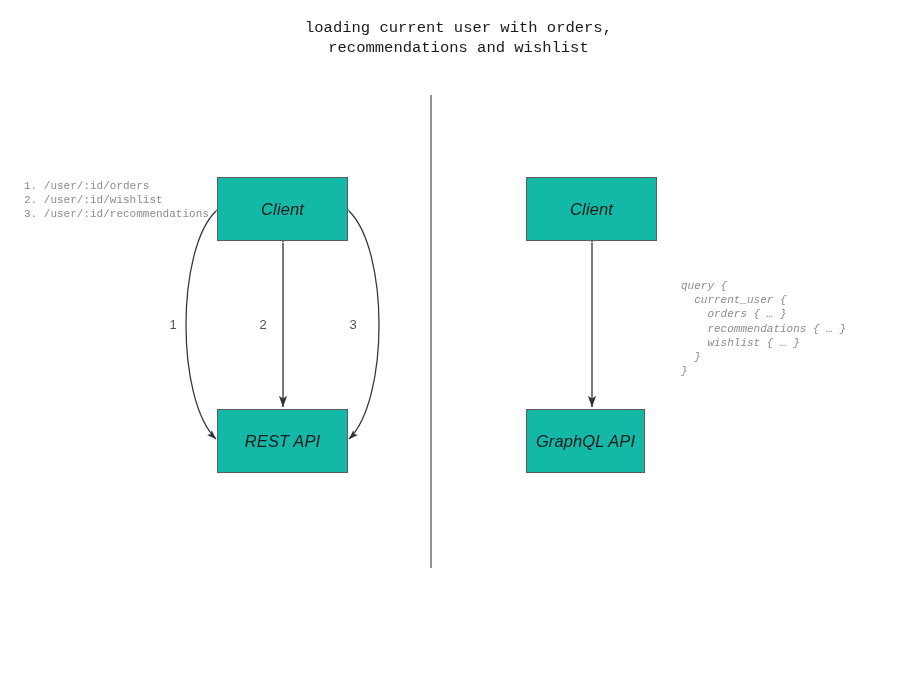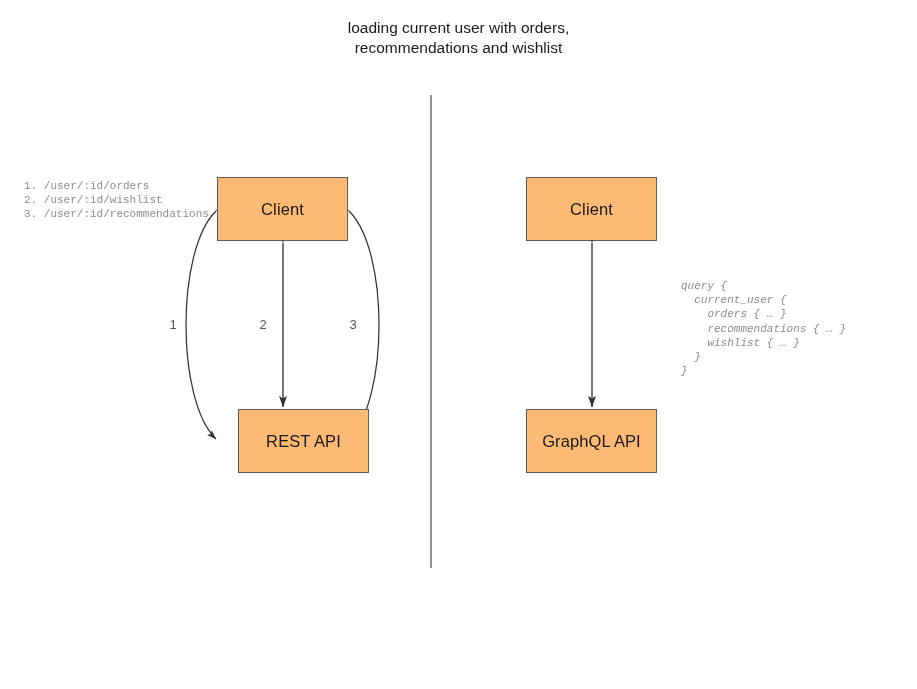--- a/index.html
+++ b/index.html
@@ -27,50 +27,52 @@
   .title {
     position: absolute;
     left: 0;
     top: 18px;
     width: 917px;
     text-align: center;
     font-size: 15.5px;
     line-height: 20px;
     color: #1a1a1a;
     white-space: pre-line;
+    font-family: Liberation Mono, monospace;
   }
 
   .svg-layer {
     position: absolute;
     left: 0;
     top: 0;
     width: 917px;
     height: 689px;
     overflow: visible;
   }
 
   .node-box {
     position: absolute;
     box-sizing: border-box;
-    background: #fdba74;
+    background: #14b8a6;
     border: 1.4px solid #5c5c5c;
     display: flex;
     align-items: center;
     justify-content: center;
+    font-style: italic;
   }
   .node-label {
     font-size: 16.5px;
     color: #1a1a1a;
     letter-spacing: 0.1px;
   }
 
   #client-left  { left: 217px; top: 177px; width: 131px; height: 64px; }
-  #rest-api     { left: 217px; top: 409px; width: 131px; height: 64px; margin-left: 21px; }
+  #rest-api     { left: 217px; top: 409px; width: 131px; height: 64px; }
   #client-right { left: 526px; top: 177px; width: 131px; height: 64px; }
-  #graphql-api  { left: 526px; top: 409px; width: 131px; height: 64px; }
+  #graphql-api  { left: 526px; top: 409px; width: 119px; height: 64px; }
 
   .edge-num {
     position: absolute;
     font-size: 13px;
     color: #555555;
     text-align: center;
     width: 20px;
   }
   #edge-num-1 { left: 163px; top: 317px; }
   #edge-num-2 { left: 253px; top: 317px; }

